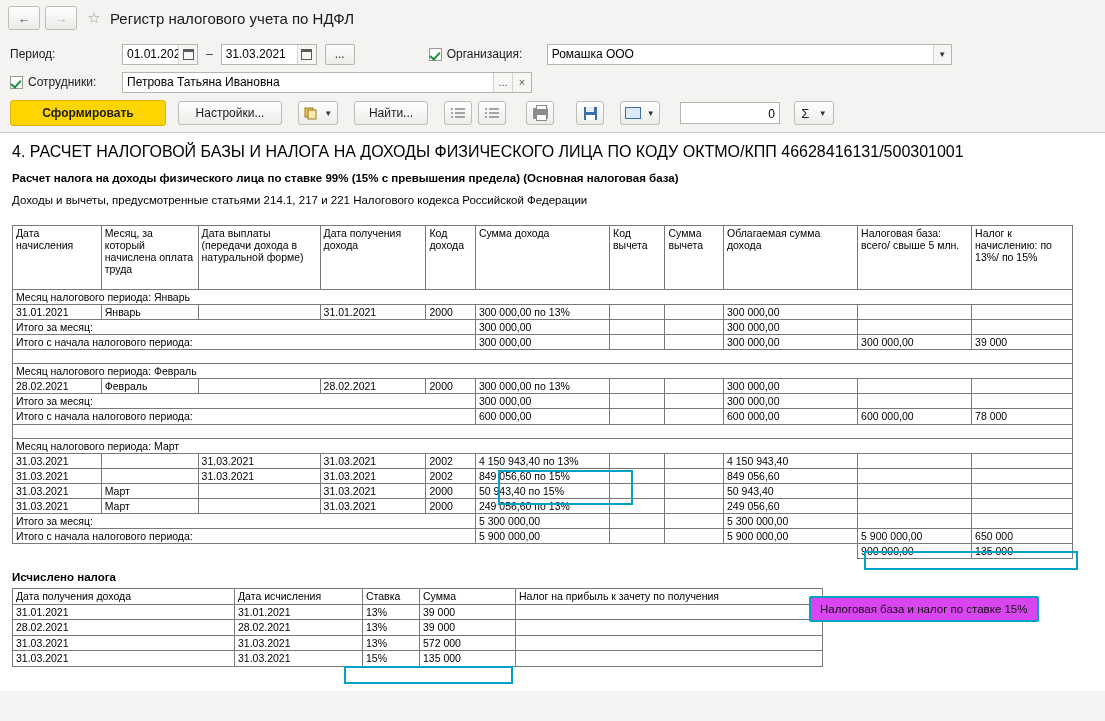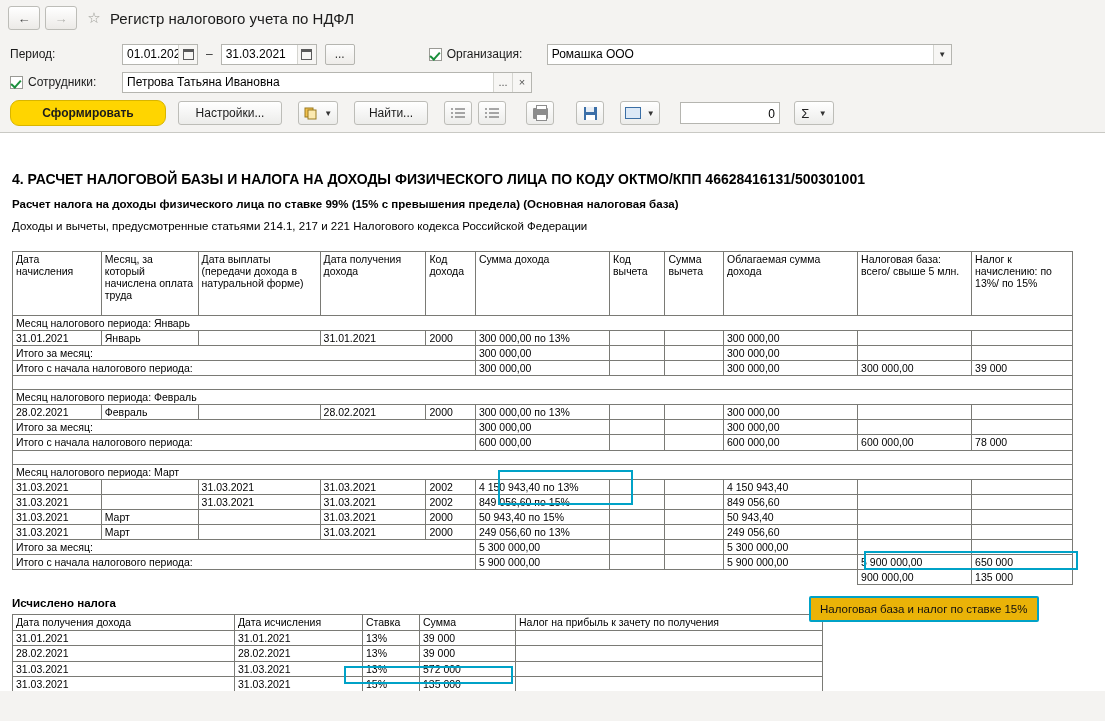--- a/index.html
+++ b/index.html
@@ -160,21 +160,21 @@
   
   .toolbar {
     display: flex;
     align-items: center;
     padding: 4px 10px 6px 10px;
     gap: 6px;
   }
   .btn-primary {
     background: #ffd500;
     border: 1px solid #d8b500;
-    border-radius: 9px;
+    border-radius: 3px;
     height: 24px;
     padding: 0 12px;
     font-size: 12px;
     font-weight: bold;
     color: #1b1b1b;
     display: flex;
     align-items: center;
   }
   .btn {
     height: 24px;
@@ -216,24 +216,23 @@
   .report {
     background: #ffffff;
     border-top: 1px solid #c9c9c4;
     height: 559px;
     padding: 10px 12px 0 12px;
     box-sizing: border-box;
     position: relative;
     overflow: hidden;
   }
   .rep-title {
-    font-size: 14px;
-    font-weight: bold;
+    font-size: 16px;
+    font-weight: normal;
     margin-bottom: 11px;
-    margin-top: 28px;
   }
   .rep-sub {
     font-size: 11.5px;
     font-weight: bold;
     margin-bottom: 10px;
   }
   .rep-note {
     font-size: 11.5px;
     margin-bottom: 19px;
   }
@@ -297,21 +296,21 @@
 
   
   .hl {
     position: absolute;
     border: 2px solid #00a2c7;
     pointer-events: none;
     box-sizing: border-box;
   }
   .callout {
     position: absolute;
-    background: #eab308;
+    background: #d946ef;
     border: 2px solid #00a2c7;
     border-radius: 2px;
     font-size: 11.5px;
     padding: 5px 9px;
     color: #111;
     white-space: nowrap;
   }
   .callout::after {
     content: "";
     position: absolute;

